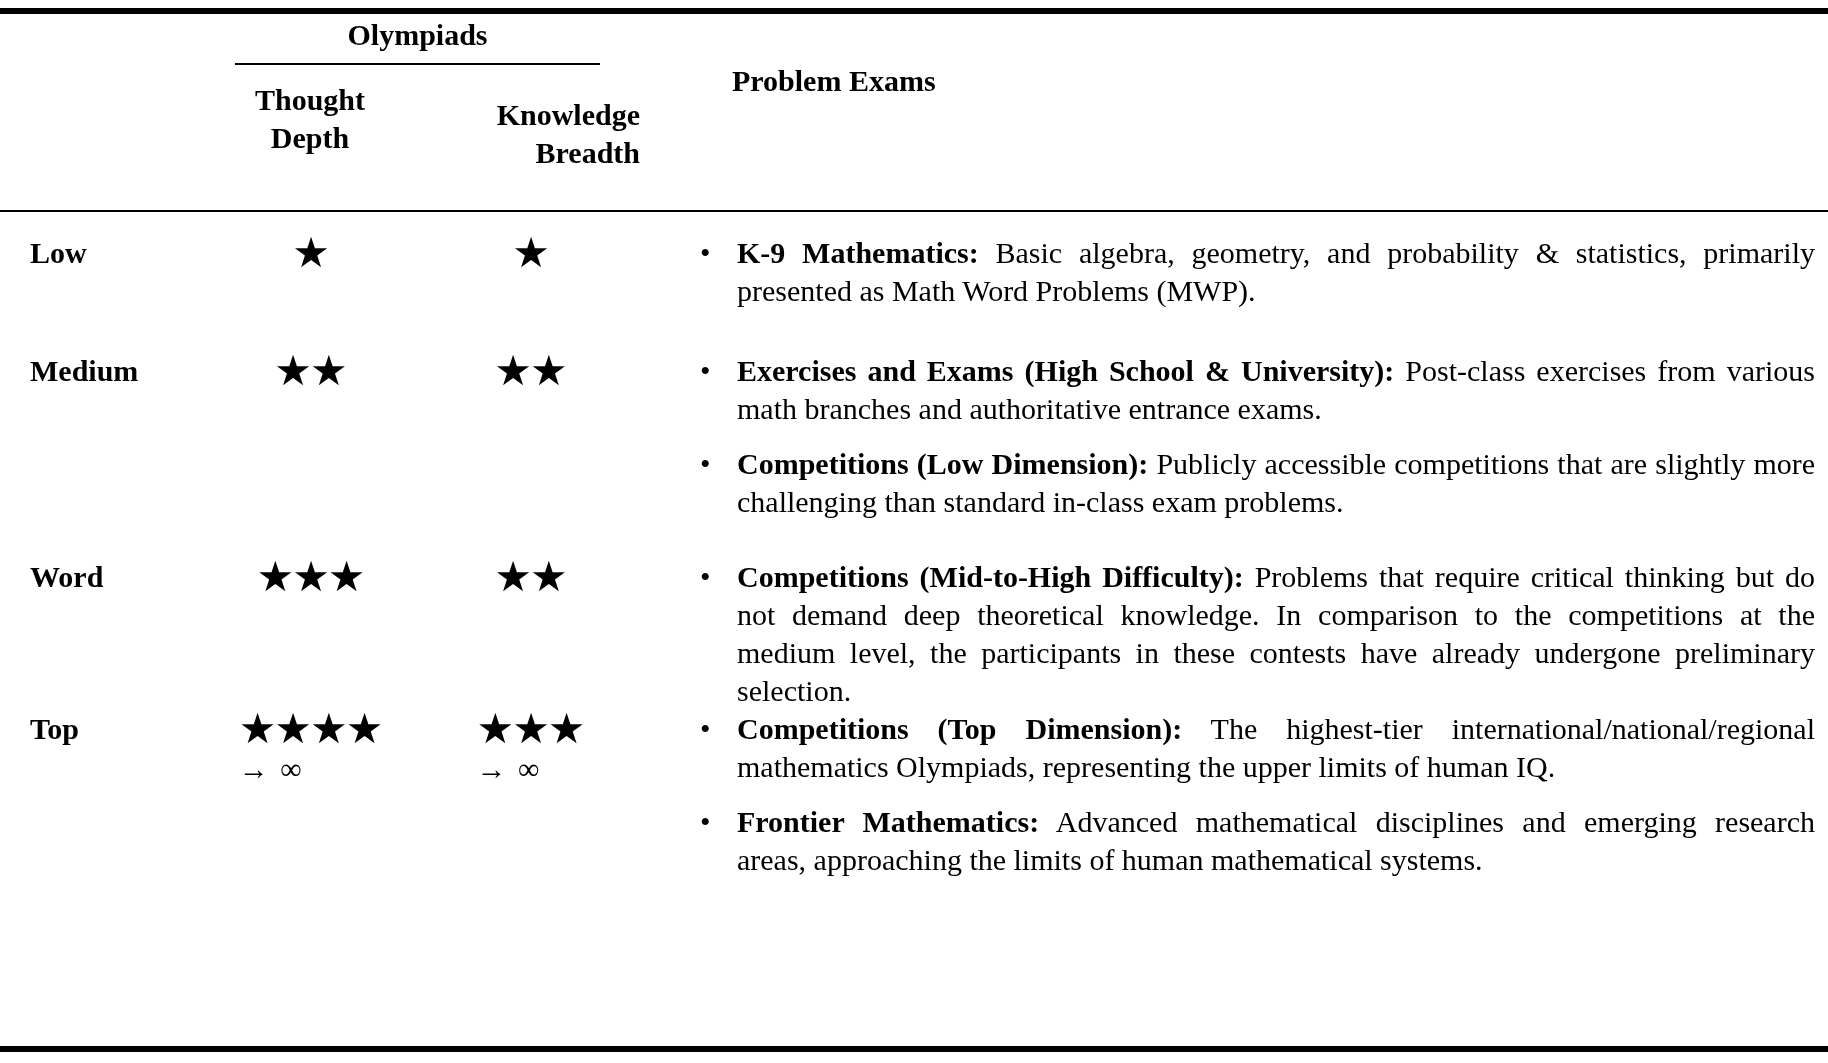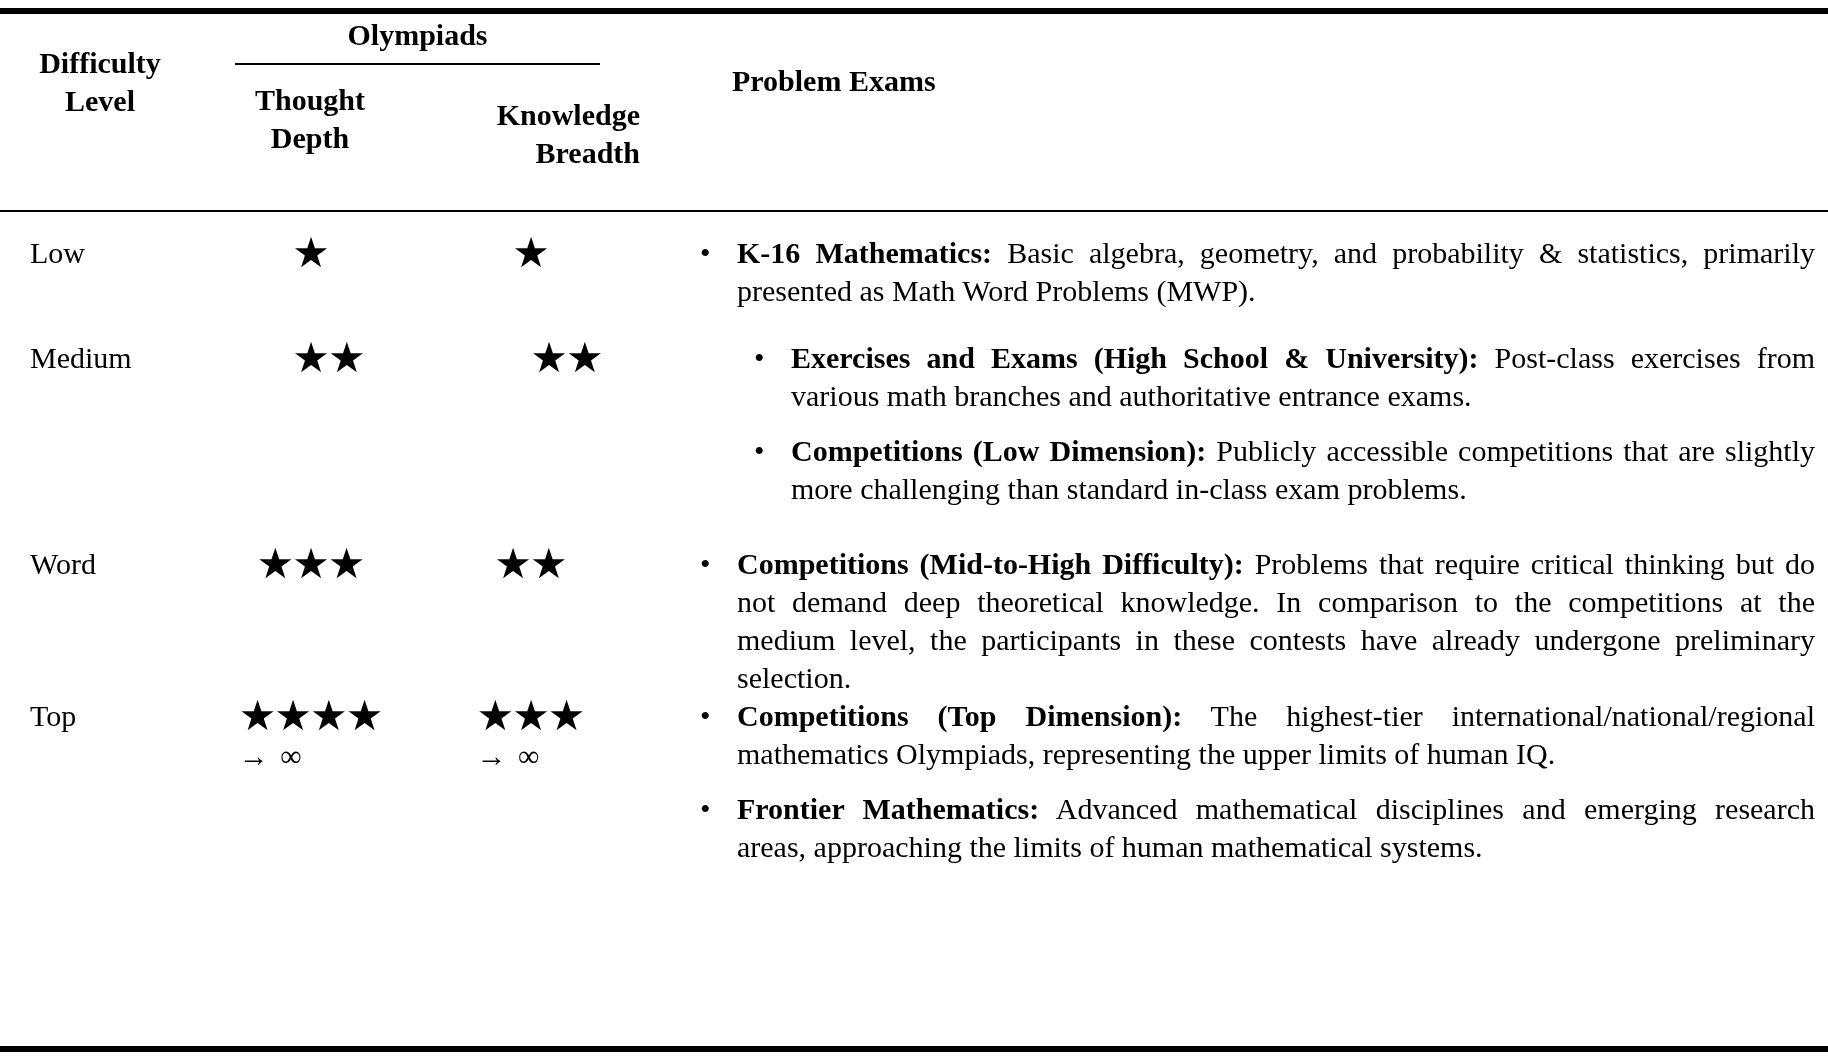--- a/index.html
+++ b/index.html
@@ -52,26 +52,26 @@
   .hdr-knowledge { left: 420px; width: 220px; top: 96px; text-align: right; }
   .hdr-problem   { left: 732px; top: 62px; }
 
   
   .tbody { padding-top: 22px; }
   .trow {
     display: grid;
     grid-template-columns: 200px 220px 220px 1fr;
     align-items: start;
   }
-  .trow.row-medium { margin-top: 29px; gap: 18px; }
+  .trow.row-medium { margin-top: 42px; }
   .trow.row-high   { margin-top: 37px; }
   .trow.row-top    { }
 
   .cell-level {
-    font-weight: normal;
+    font-weight: bold;
     font-size: 30px;
     line-height: 38px;
     padding-left: 30px;
     box-sizing: border-box;
   }
   .cell-stars { text-align: center; }
   .stars-inner { display: inline-block; text-align: left; }
   .stars {
     font-family: "DejaVu Sans", sans-serif;
     font-size: 42px;
@@ -109,22 +109,20 @@
   }
   .ptext b { font-weight: bold; }
 </style>
 </head>
 <body>
 
 <div id="page">
   <div id="top-rule" class="rule-thick"></div>
 
   <div class="thead">
-    <div class="hdr hdr-difficulty">Difficulty
-Level</div>
     <div class="dimension-wrap">
       <div class="hdr hdr-dimension">Olympiads</div>
     </div>
     <div class="hdr hdr-thought">Thought
 Depth</div>
     <div class="hdr hdr-knowledge">Knowledge
 Breadth</div>
     <div class="hdr hdr-problem">Problem Exams</div>
   </div>
 
@@ -140,21 +138,21 @@
       </div>
       <div class="cell-stars">
         <span class="stars-inner">
           <div class="stars">★</div>
           
         </span>
       </div>
       <div class="cell-problems">
         <div class="bullet-item">
           <span class="bullet-glyph">•</span>
-          <p class="ptext"><b>K-16 Mathematics:</b> <span>Basic algebra, geometry, and probability &amp; statistics, primarily presented as Math Word Problems (MWP).</span></p>
+          <p class="ptext"><b>K-9 Mathematics:</b> <span>Basic algebra, geometry, and probability &amp; statistics, primarily presented as Math Word Problems (MWP).</span></p>
         </div>
       </div>
     </div>
 
     <div class="trow row-medium">
       <div class="cell-level">Medium</div>
       <div class="cell-stars">
         <span class="stars-inner">
           <div class="stars">★★</div>
           

